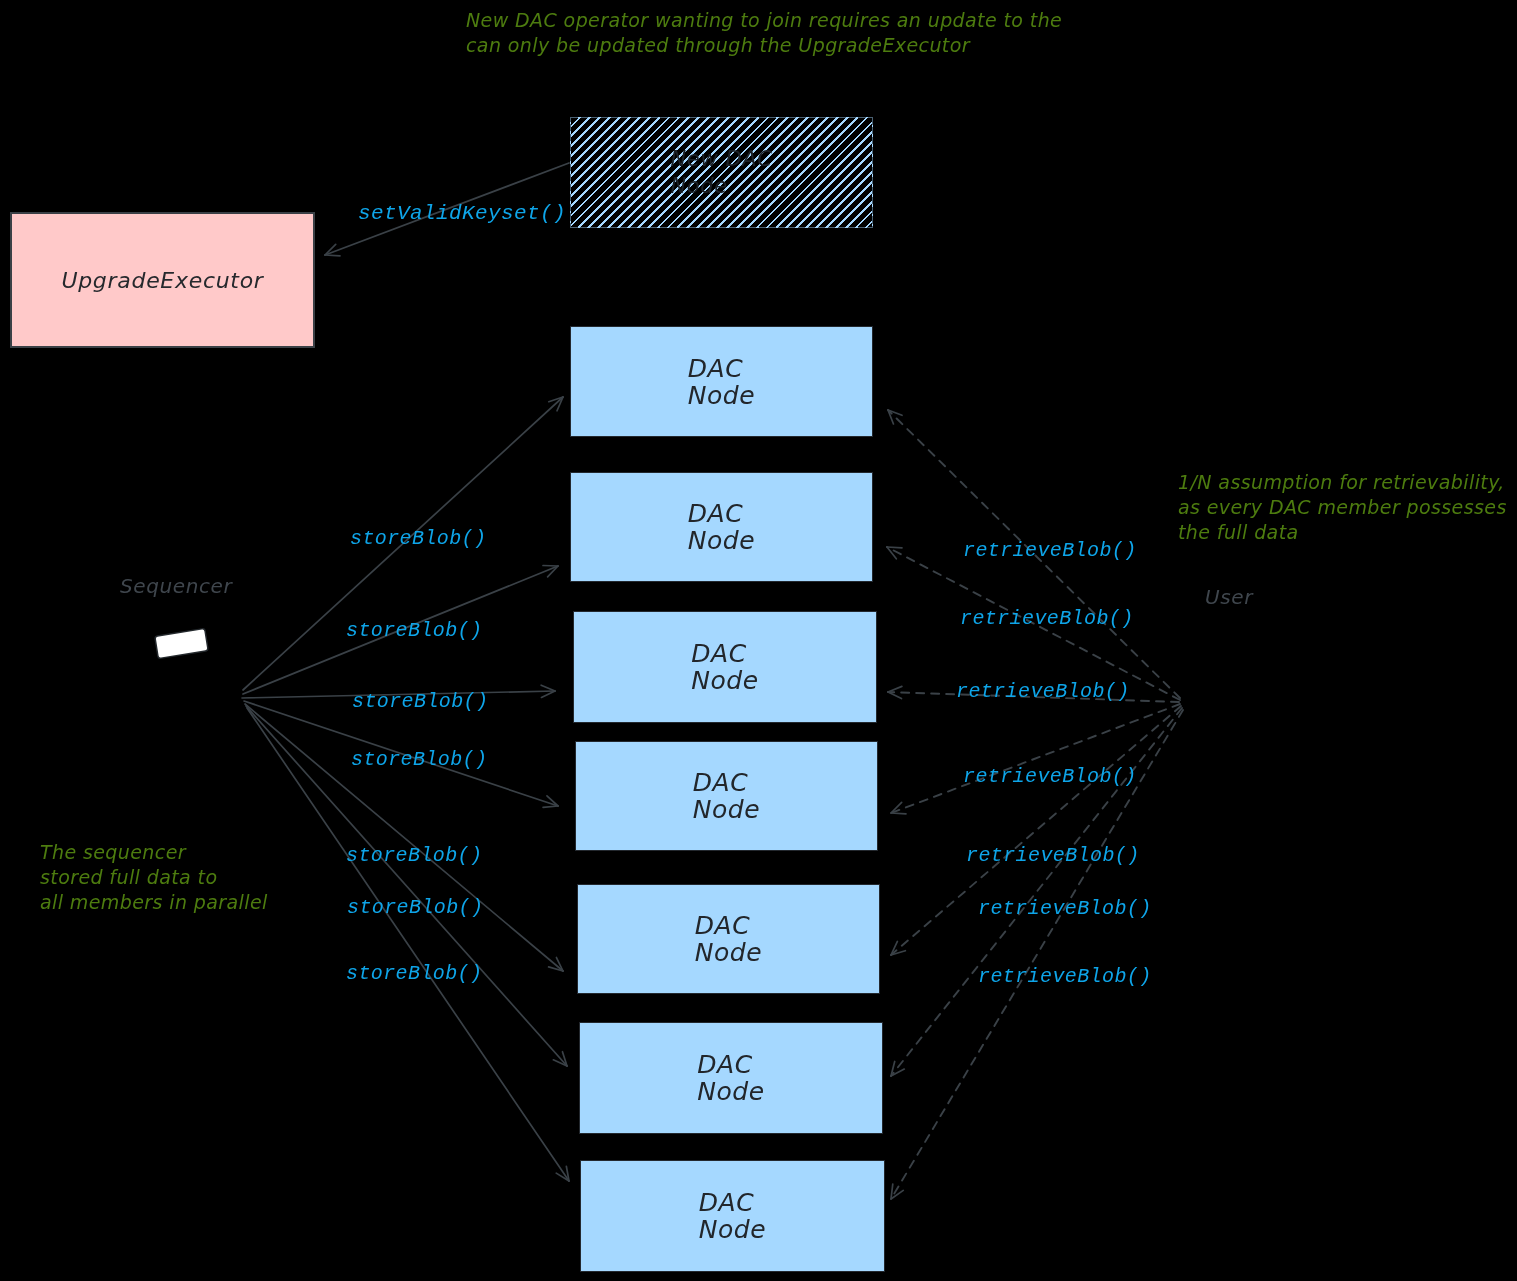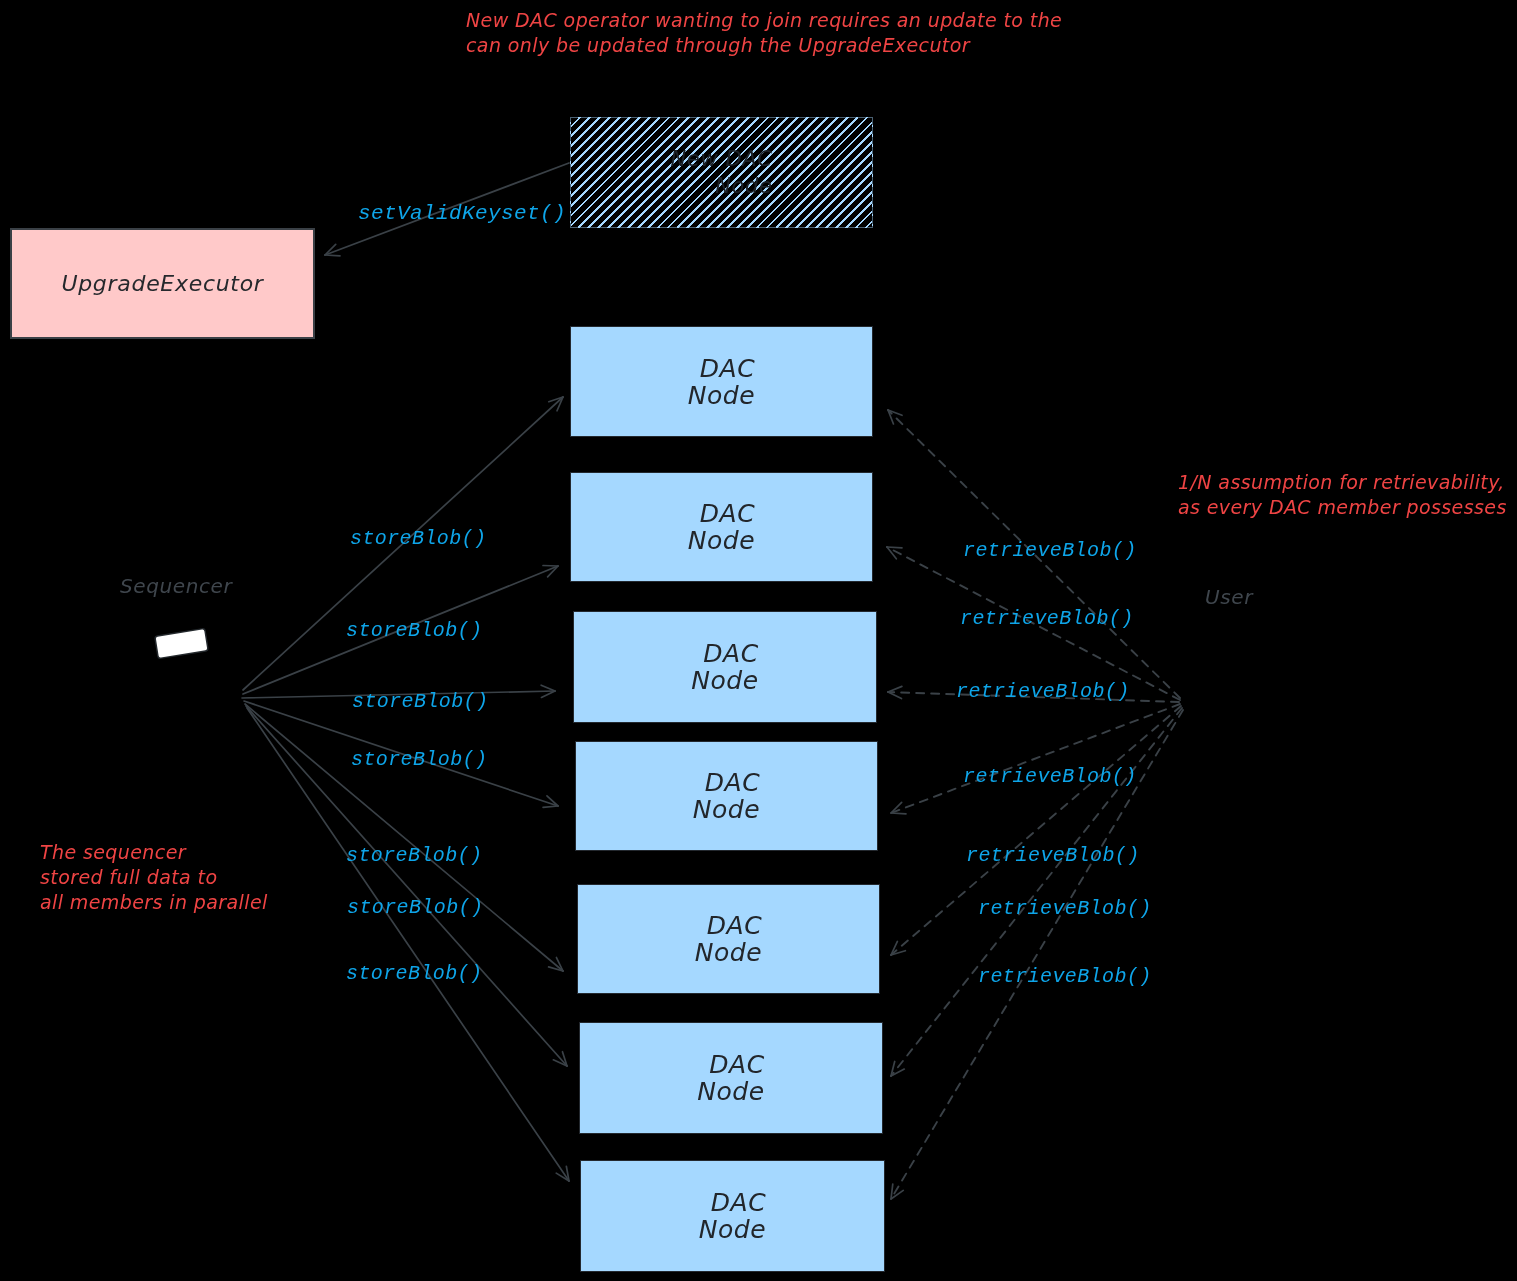--- a/index.html
+++ b/index.html
@@ -4,25 +4,25 @@
 <style>
   html,body{margin:0;padding:0;background:#000;}
   .canvas{
     position:relative;width:1517px;height:1281px;background:#000000;overflow:hidden;
     font-family:"DejaVu Sans", sans-serif;font-style:italic;
   }
   svg.arrow-layer{position:absolute;left:0;top:0;width:1517px;height:1281px;}
   .ln{stroke:#3a4147;stroke-width:1.7;stroke-linecap:round;fill:none;}
   .dash{stroke-dasharray:8 7;stroke-width:1.9;}
 
-  .note{position:absolute;color:#ef4444;font-size:19px;line-height:25px;letter-spacing:.4px;white-space:nowrap;}
+  .note{position:absolute;color:#4d7c0f;font-size:19px;line-height:25px;letter-spacing:.4px;white-space:nowrap;}
   .fnlabel{position:absolute;color:#0ea5e9;font-size:20px;letter-spacing:.4px;white-space:nowrap;font-family:Liberation Mono, monospace;}
   .plainlabel{position:absolute;color:#3f464d;font-size:20px;letter-spacing:.6px;white-space:nowrap;}
 
-  .box{position:absolute;box-sizing:border-box;display:flex;align-items:center;justify-content:center;text-align:right;}
+  .box{position:absolute;box-sizing:border-box;display:flex;align-items:center;justify-content:center;text-align:left;}
   .boxlabel{font-size:25px;line-height:27px;letter-spacing:.6px;}
   .boxlabel span{display:block;}
 
   .dac{background:#a5d8ff;border:1.6px solid #23282e;color:#22262b;}
   .pink{background:#ffc9c9;border:2px solid #3a4046;color:#26292d;font-size:22px;letter-spacing:.7px;}
   .hatched{
     background:repeating-linear-gradient(135deg,rgba(0,0,0,0) 0px,rgba(0,0,0,0) 5px,#a5d8ff 5px,#a5d8ff 7px);
     border:1.5px solid rgba(165,216,255,.45);color:#1c2127;
   }
   .hatched .boxlabel{font-size:21px;}
@@ -90,38 +90,39 @@
     <div>can only be updated through the UpgradeExecutor</div>
   </div>
 
   <div class="box hatched" style="left:570px;top:117px;width:303px;height:111px;">
     <div class="boxlabel">
       <span>New DAC</span>
       <span>Node</span>
     </div>
   </div>
 
-  <div class="box pink" style="left:10px;top:212px;width:305px;height:111px;margin-top:16px;">
+  <div class="box pink" style="left:10px;top:212px;width:305px;height:136px;">
     <span>UpgradeExecutor</span>
   </div>
 
   <span class="fnlabel" style="left:358px;top:202px;font-size:21px;">setValidKeyset()</span>
 
   <span class="plainlabel" style="left:120px;top:574px;">Sequencer</span>
   <div class="seq-shape"></div>
 
   <div class="note" style="left:40px;top:840px;">
     <div>The sequencer</div>
     <div>stored full data to</div>
     <div>all members in parallel</div>
   </div>
 
   <div class="note" style="left:1178px;top:470px;">
     <div>1/N assumption for retrievability,</div>
     <div>as every DAC member possesses</div>
+    <div>the full data</div>
   </div>
   <span class="plainlabel" style="left:1205px;top:585px;">User</span>
 
   <div class="box dac" style="left:570px;top:326px;width:303px;height:111px;">
     <div class="boxlabel">
       <span>DAC</span>
       <span>Node</span>
     </div>
   </div>
   <div class="box dac" style="left:570px;top:472px;width:303px;height:110px;">

